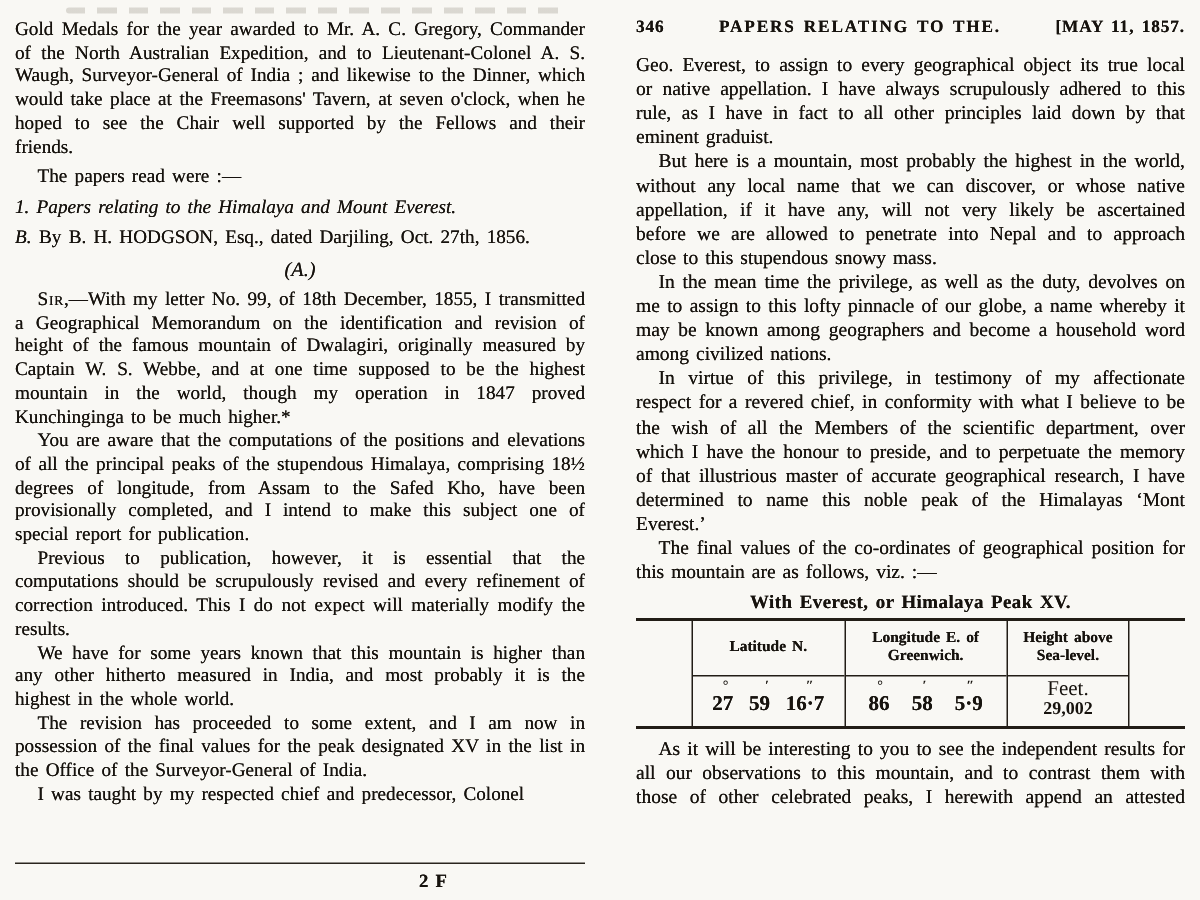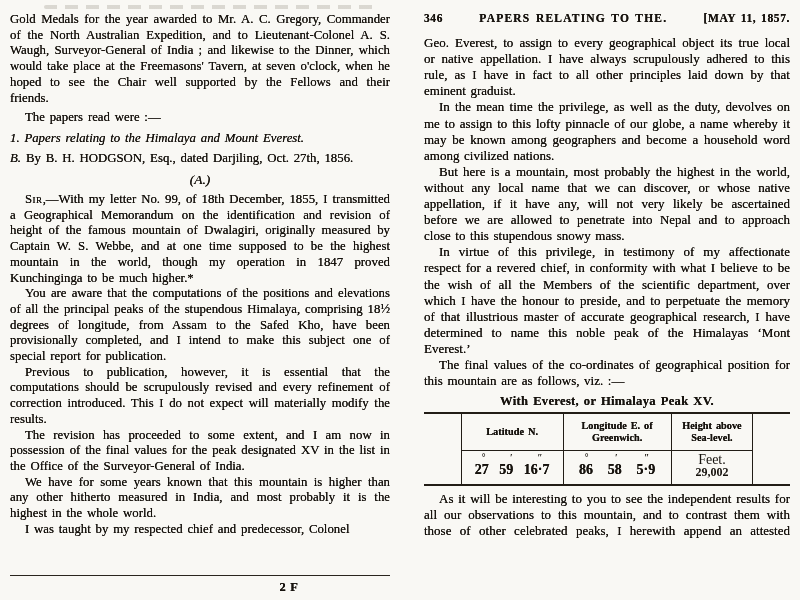--- a/index.html
+++ b/index.html
@@ -102,45 +102,45 @@
     <p class="doc-item"><span class="marker">B.</span><span>By B. H. HODGSON, Esq., dated Darjiling, Oct. 27th, 1856.</span></p>
 
     <p class="section-heading">(A.)</p>
 
     <p class="indent"><span class="smallcaps">Sir</span><span>,—With my letter No. 99, of 18th December, 1855, I transmitted a Geographical Memorandum on the identification and revision of height of the famous mountain of Dwalagiri, originally measured by Captain W. S. Webbe, and at one time supposed to be the highest mountain in the world, though my operation in 1847 proved Kunchinginga to be much higher.*</span></p>
 
     <p class="indent">You are aware that the computations of the positions and elevations of all the principal peaks of the stupendous Himalaya, comprising 18½ degrees of longitude, from Assam to the Safed Kho, have been provisionally completed, and I intend to make this subject one of special report for publication.</p>
 
     <p class="indent">Previous to publication, however, it is essential that the computations should be scrupulously revised and every refinement of correction introduced.  This I do not expect will materially modify the results.</p>
 
+    <p class="indent">We have for some years known that this mountain is higher than any other hitherto measured in India, and most probably it is the highest in the whole world.</p>
+
     <p class="indent">The revision has proceeded to some extent, and I am now in possession of the final values for the peak designated XV in the list in the Office of the Surveyor-General of India.</p>
-
-    <p class="indent">We have for some years known that this mountain is higher than any other hitherto measured in India, and most probably it is the highest in the whole world.</p>
 
     <p class="indent">I was taught by my respected chief and predecessor, Colonel</p>
 
     <div class="footnote-block">
       <hr class="footnote-rule">
       <p class="sig-line">2 F</p>
     </div>
   </div>
 
   <div class="page page-right">
 
     <div class="page-head">
       <span>346</span>
       <span class="running-title">PAPERS RELATING TO THE.</span>
       <span>[MAY 11, 1857.</span>
     </div>
 
     <p>Geo. Everest, to assign to every geographical object its true local or native appellation.  I have always scrupulously adhered to this rule, as I have in fact to all other principles laid down by that eminent graduist.</p>
 
+    <p class="indent">But here is a mountain, most probably the highest in the world, without any local name that we can discover, or whose native appellation, if it have any, will not very likely be ascertained before we are allowed to penetrate into Nepal and to approach close to this stupendous snowy mass.</p>
+
     <p class="indent">In the mean time the privilege, as well as the duty, devolves on me to assign to this lofty pinnacle of our globe, a name whereby it may be known among geographers and become a household word among civilized nations.</p>
-
-    <p class="indent">But here is a mountain, most probably the highest in the world, without any local name that we can discover, or whose native appellation, if it have any, will not very likely be ascertained before we are allowed to penetrate into Nepal and to approach close to this stupendous snowy mass.</p>
 
     <p class="indent">In virtue of this privilege, in testimony of my affectionate respect for a revered chief, in conformity with what I believe to be the wish of all the Members of the scientific department, over which I have the honour to preside, and to perpetuate the memory of that illustrious master of accurate geographical research, I have determined to name this noble peak of the Himalayas ‘Mont Everest.’</p>
 
     <p class="indent">The final values of the co-ordinates of geographical position for this mountain are as follows, viz. :—</p>
 
     <p class="table-title">With Everest, or Himalaya Peak XV.</p>
 
     <div class="ev-table">
       <div class="ev-box">
 

